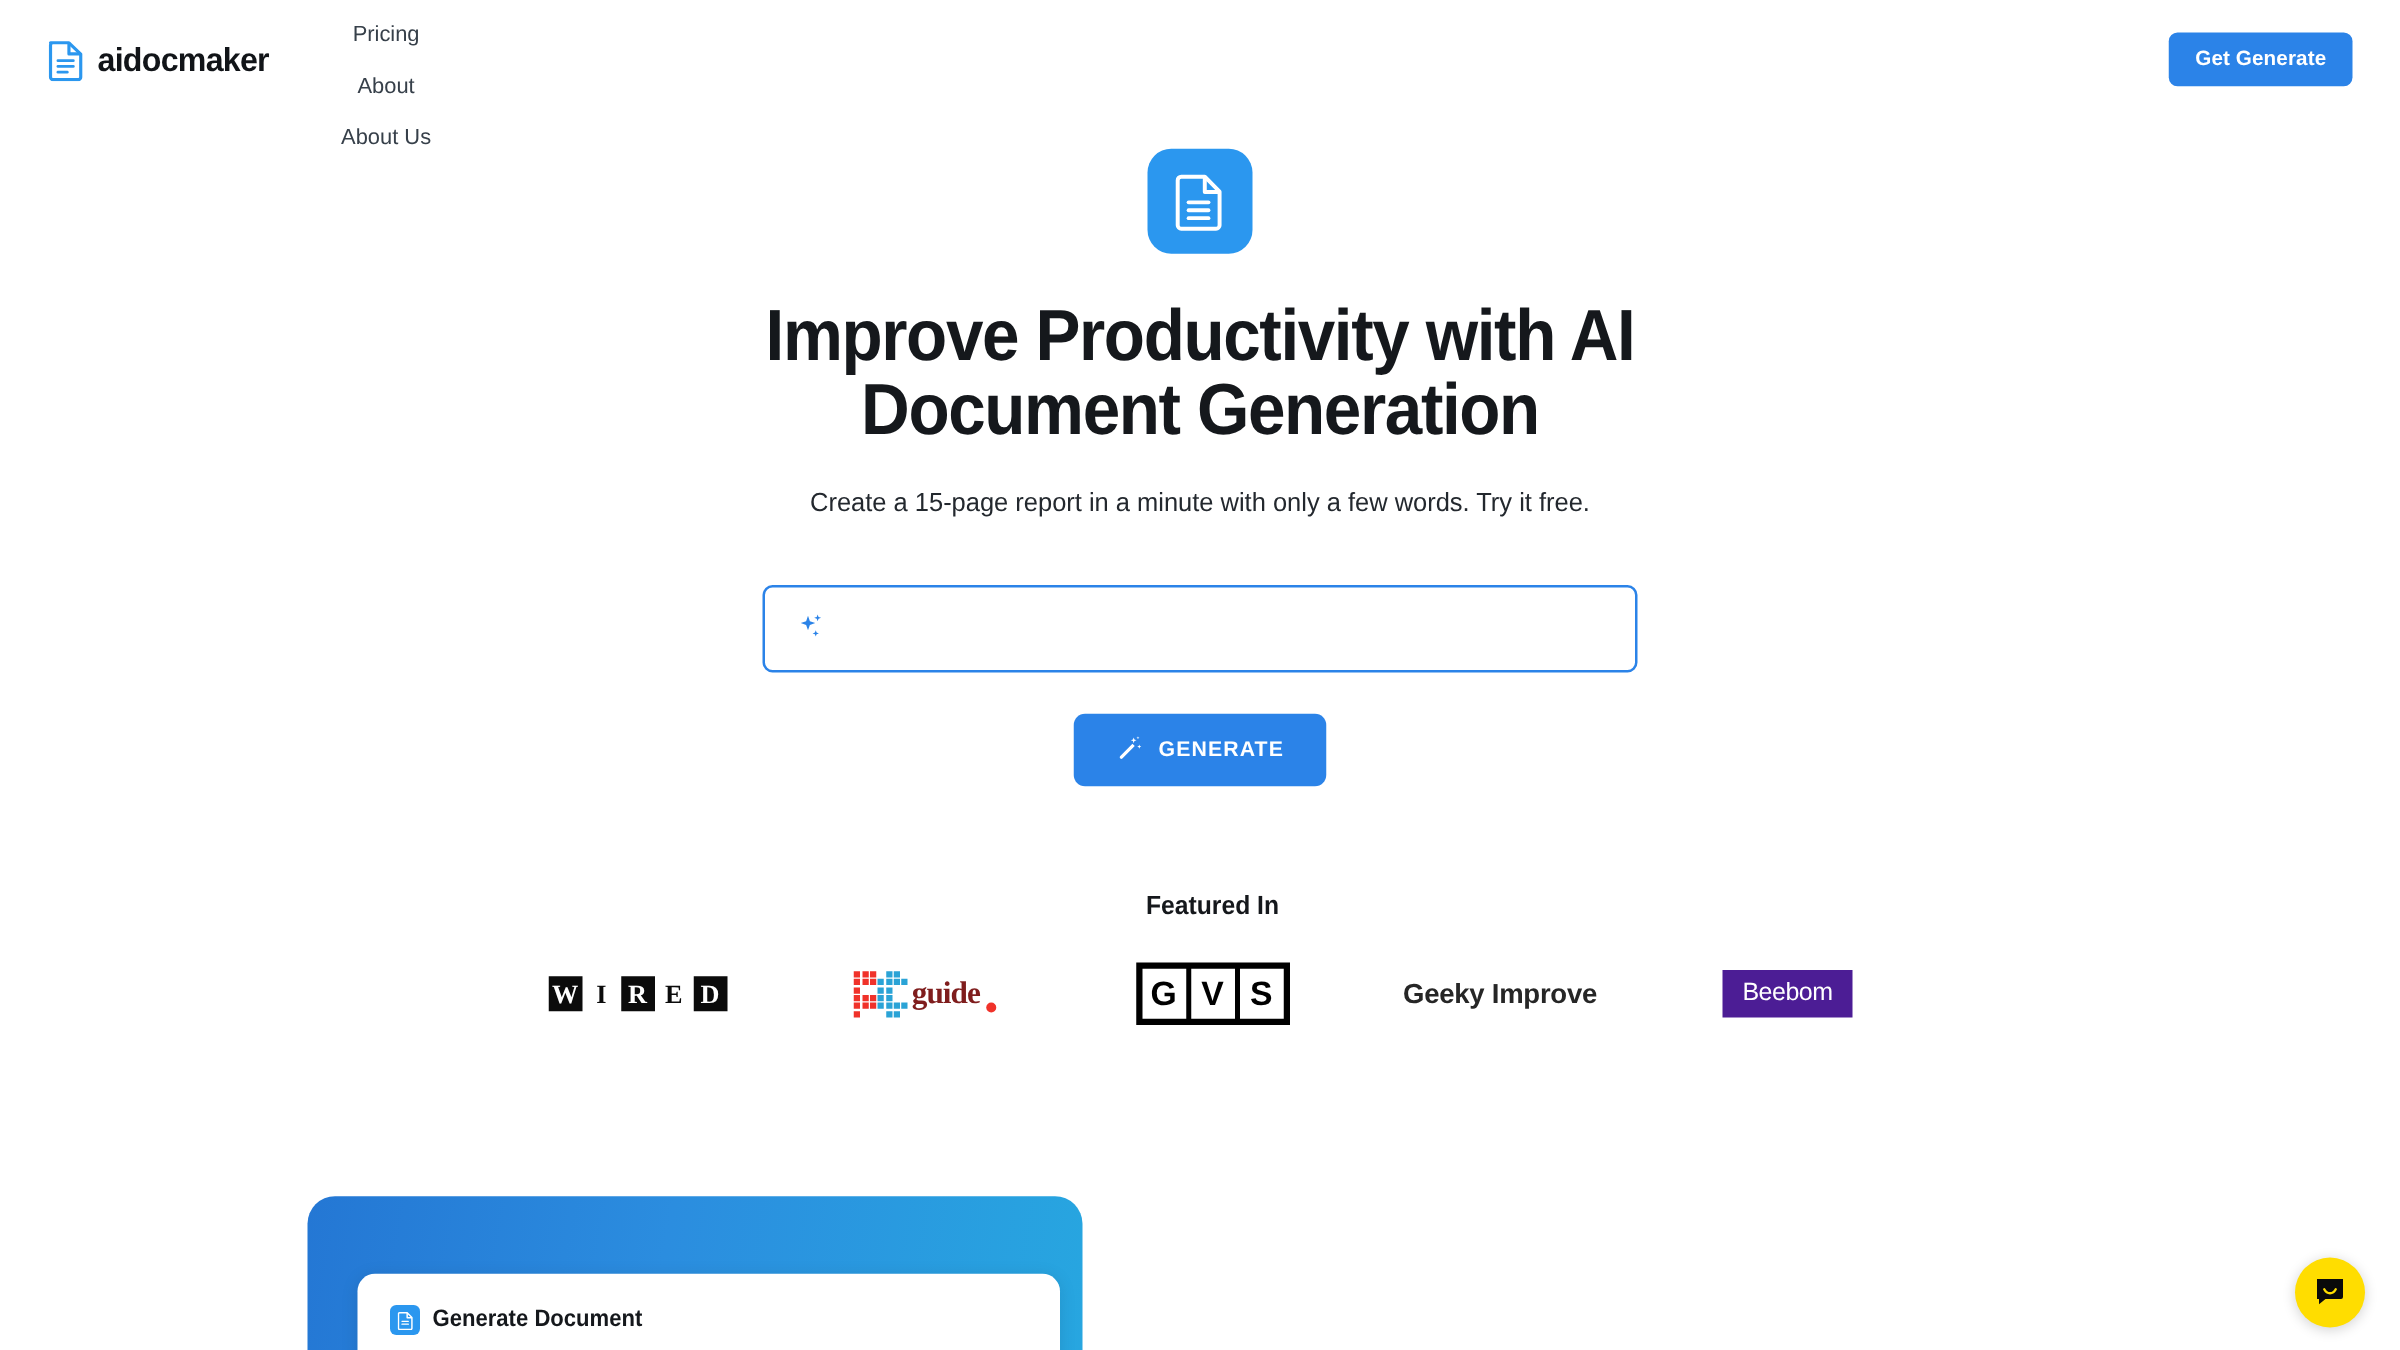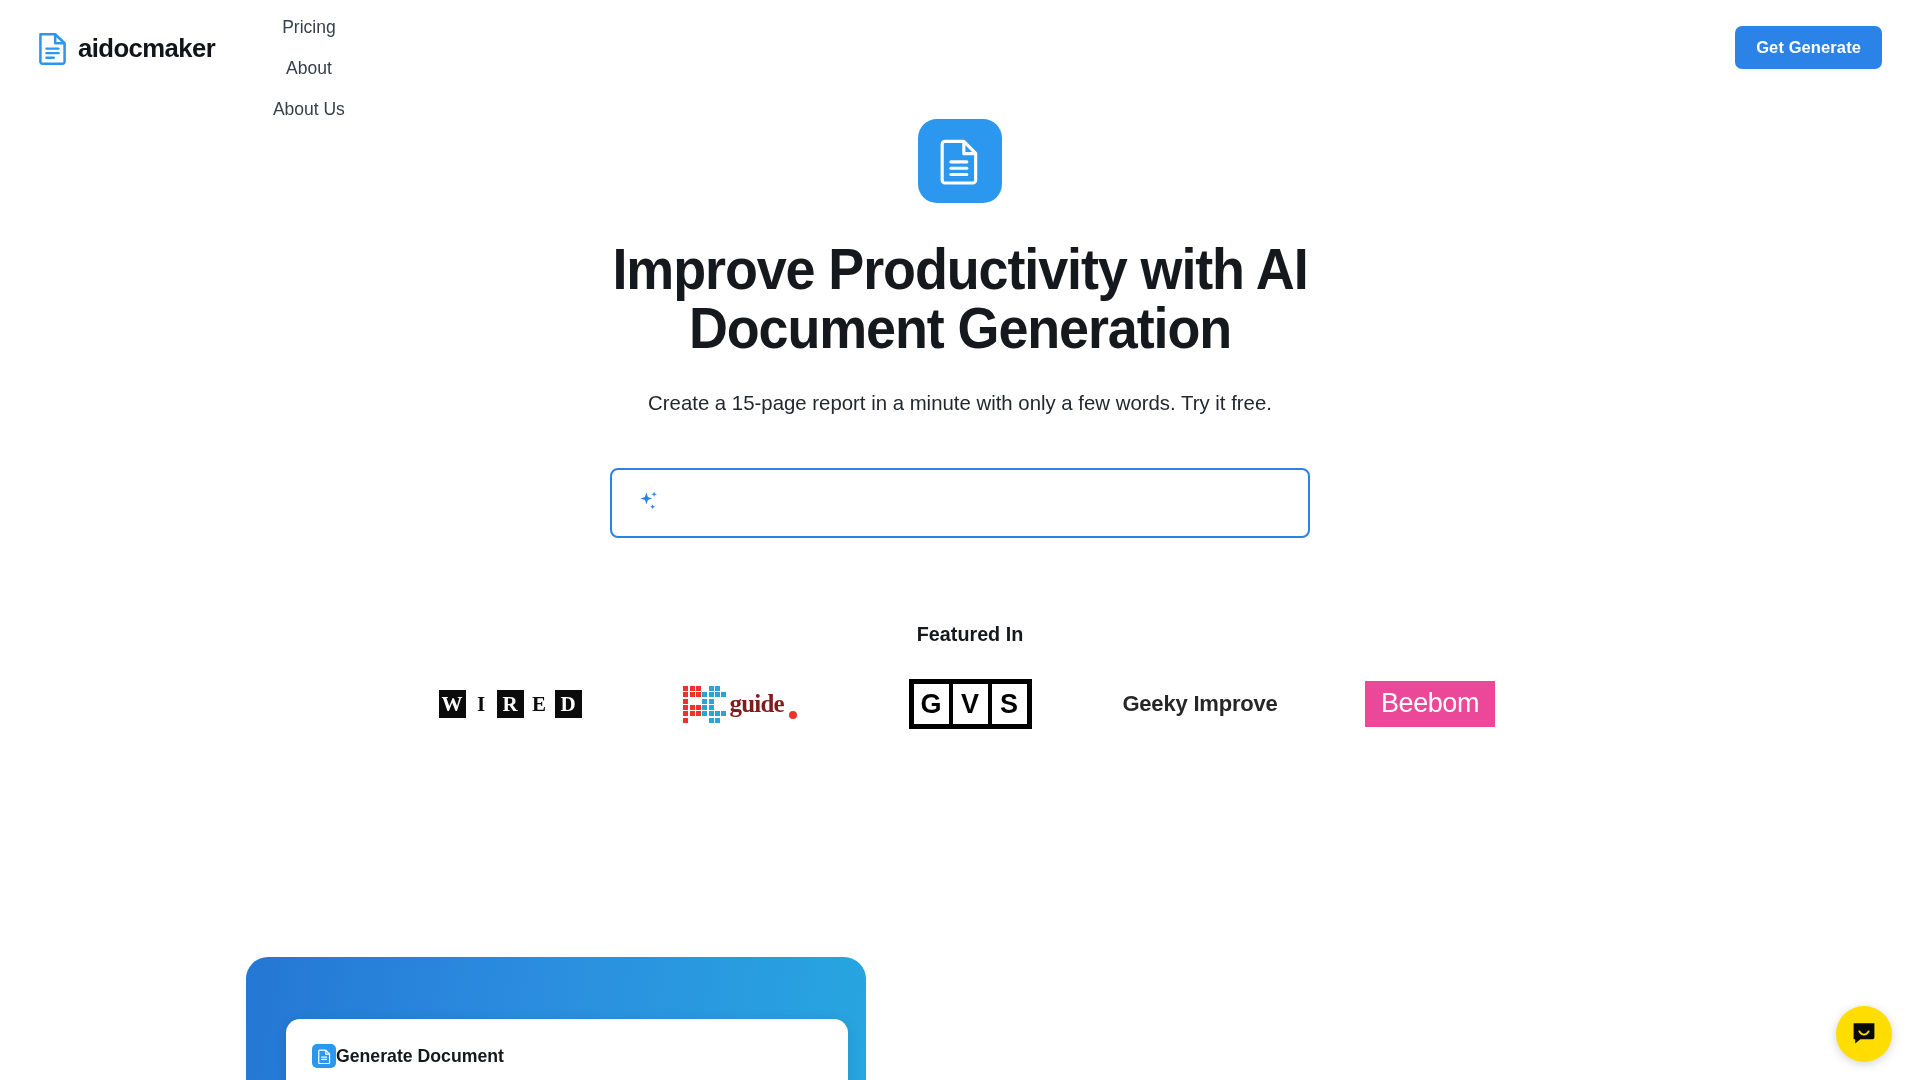--- a/index.html
+++ b/index.html
@@ -189,23 +189,23 @@
 
   
   .geeky {
     font-size:22px; font-weight:700; color:#262626;
     letter-spacing:-0.2px;
     font-family:"Liberation Sans", sans-serif;
   }
 
   
   .beebom {
-    background:#ec4899; color:#fff;
+    background:#4c1d95; color:#fff;
     padding:7px 16px 8px 16px;
-    font-size:27px;
+    font-size:20px;
     letter-spacing:-0.4px;
     font-family:"Liberation Sans", sans-serif;
   }
 
   
   .preview {
     position:absolute;
     left:246px;
     top:957px;
     width:620px;
@@ -217,21 +217,21 @@
     position:absolute;
     left:40px;
     top:62px;
     right:18px;
     bottom:-80px;
     background:#ffffff;
     border-radius:14px 14px 0 0;
     box-shadow:0 2px 14px rgba(0,0,0,0.10);
     padding:25px 26px;
   }
-  .pi-head { display:flex; align-items:center; }
+  .pi-head { display:flex; align-items:center; gap:10px; }
   .pi-icon {
     width:24px;height:24px;border-radius:5px;background:#2b97ef;
     display:flex;align-items:center;justify-content:center;
   }
   .pi-title {
     font-size:19px; font-weight:700; color:#15181c;
     transform:scaleX(0.93); transform-origin:left center;
     font-family:"Liberation Sans", sans-serif;
   }
 
@@ -308,20 +308,33 @@
       <span>
         <svg width="22" height="22" viewBox="0 0 22 22" fill="none">
           <path d="M8.4 2.6 9.9 6.9l4.3 1.5-4.3 1.5-1.5 4.3-1.5-4.3-4.3-1.5 4.3-1.5z" fill="#2b83e8"></path>
           <path d="M16.1 1.5l.72 2.05 2.05.72-2.05.72-.72 2.05-.72-2.05-2.05-.72 2.05-.72z" fill="#2b83e8"></path>
           <path d="M14.6 14.2l.66 1.88 1.88.66-1.88.66-.66 1.88-.66-1.88-1.88-.66 1.88-.66z" fill="#2b83e8"></path>
         </svg>
       </span>
     </div>
   </div>
 
+  <div class="generate-wrap">
+    <button class="generate-btn">
+      <span>
+        <svg width="21" height="21" viewBox="0 0 22 22" fill="none">
+          <path d="M3.2 18.8 13.6 8.4l1.9 1.9L5.1 20.7a1.35 1.35 0 0 1-1.9-1.9Z" fill="#ffffff"></path>
+          <path d="M14.6 3.1l.62 1.77 1.77.62-1.77.62-.62 1.77-.62-1.77-1.77-.62 1.77-.62z" fill="#ffffff"></path>
+          <path d="M19.3 9.1l.44 1.25 1.25.44-1.25.44-.44 1.25-.44-1.25-1.25-.44 1.25-.44z" fill="#ffffff"></path>
+          <path d="M18.2 2.1l.33.95.95.33-.95.33-.33.95-.33-.95-.95-.33.95-.33z" fill="#ffffff"></path>
+        </svg>
+      </span>
+      <span>GENERATE</span>
+    </button>
+  </div>
 </div>
 
 <div class="featured">
   <div class="featured-title">Featured In</div>
 
   <div class="logos">
 
     <div class="logo-cell">
       <div class="wired">
         <span class="inv">W</span>

